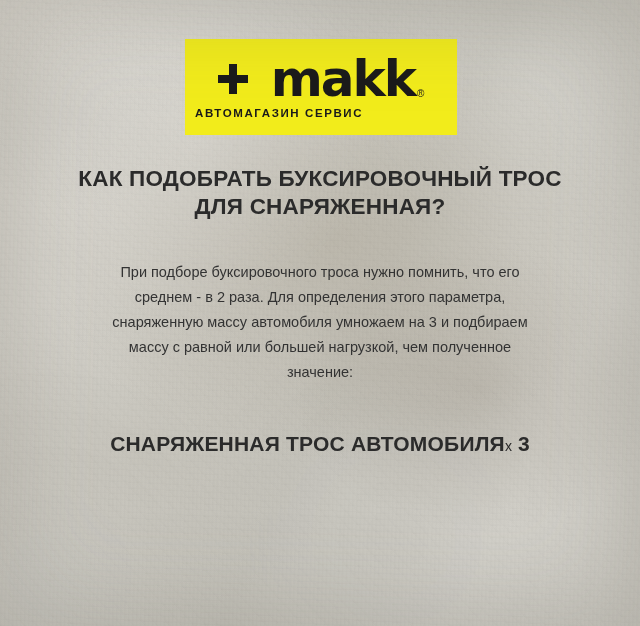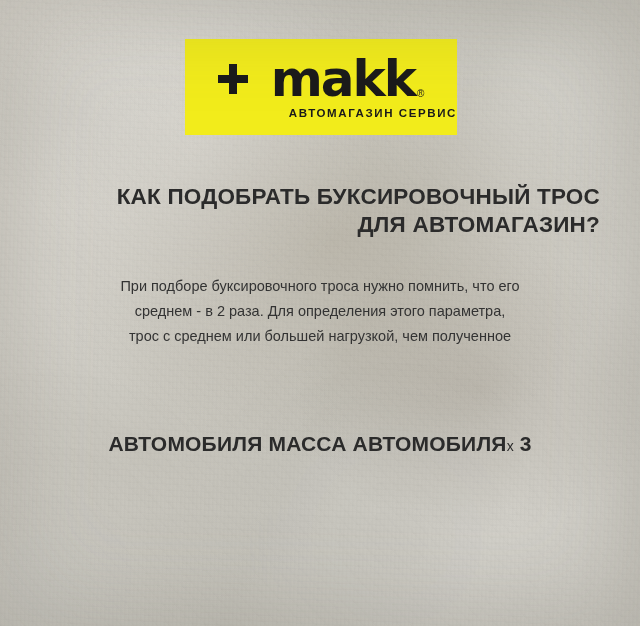--- a/index.html
+++ b/index.html
@@ -112,58 +112,57 @@
   .logo-reg {
     font-family: "Liberation Sans", sans-serif;
     font-size: 10px;
     color: #1a1a1a;
     align-self: flex-end;
     margin-bottom: 6px;
     margin-left: 2px;
   }
   .logo-sub {
     position: absolute;
-    left: 0;
+    left: 10px;
     top: 68px;
     width: 272px;
-    text-align: right;
+    text-align: left;
     font-family: "Liberation Sans", sans-serif;
     font-weight: 700;
     font-size: 11.5px;
     letter-spacing: 1.6px;
     color: #1a1a1a;
   }
 
   
   .headline {
     position: absolute;
     left: 40px;
-    top: 183px;
+    top: 165px;
     width: 560px;
-    text-align: right;
+    text-align: center;
     font-family: "Liberation Sans", sans-serif;
     font-weight: 700;
     font-size: 22.5px;
     line-height: 1.24;
     letter-spacing: 0.2px;
     color: #2b2b2b;
   }
 
   
   .body-copy {
     position: absolute;
     left: 60px;
     top: 260px;
     width: 520px;
     text-align: center;
     font-family: "Liberation Sans", sans-serif;
     font-size: 14.5px;
     line-height: 1.72;
     color: #333333;
-    margin-top: 14px;
   }
 
   
   .formula {
     position: absolute;
     left: 40px;
     top: 432px;
     width: 560px;
     text-align: center;
     font-family: "Liberation Sans", sans-serif;
@@ -197,27 +196,29 @@
         <span class="v"></span>
       </span>
       <span class="logo-word">makk</span>
       <span class="logo-reg">®</span>
     </div>
     <div class="logo-sub">АВТОМАГАЗИН   СЕРВИС</div>
   </div>
 
   <div class="headline">
     <div>КАК ПОДОБРАТЬ БУКСИРОВОЧНЫЙ ТРОС</div>
-    <div>ДЛЯ АВТОМАГАЗИН?</div>
+    <div>ДЛЯ СНАРЯЖЕННАЯ?</div>
   </div>
 
   <div class="body-copy">
     <div>При подборе буксировочного троса нужно помнить, что его</div>
     <div>среднем - в 2 раза. Для определения этого параметра,</div>
-    <div>трос с среднем или большей нагрузкой, чем полученное</div>
+    <div>снаряженную массу автомобиля умножаем на 3 и подбираем</div>
+    <div>массу с равной или большей нагрузкой, чем полученное</div>
+    <div>значение:</div>
   </div>
 
   <div class="formula">
-    <span>АВТОМОБИЛЯ МАССА АВТОМОБИЛЯ</span><span class="mult">x</span>&nbsp;<span class="num">3</span>
+    <span>СНАРЯЖЕННАЯ ТРОС АВТОМОБИЛЯ</span><span class="mult">x</span>&nbsp;<span class="num">3</span>
   </div>
 
   <div class="vignette"></div>
 </div>
 
 </body></html>

